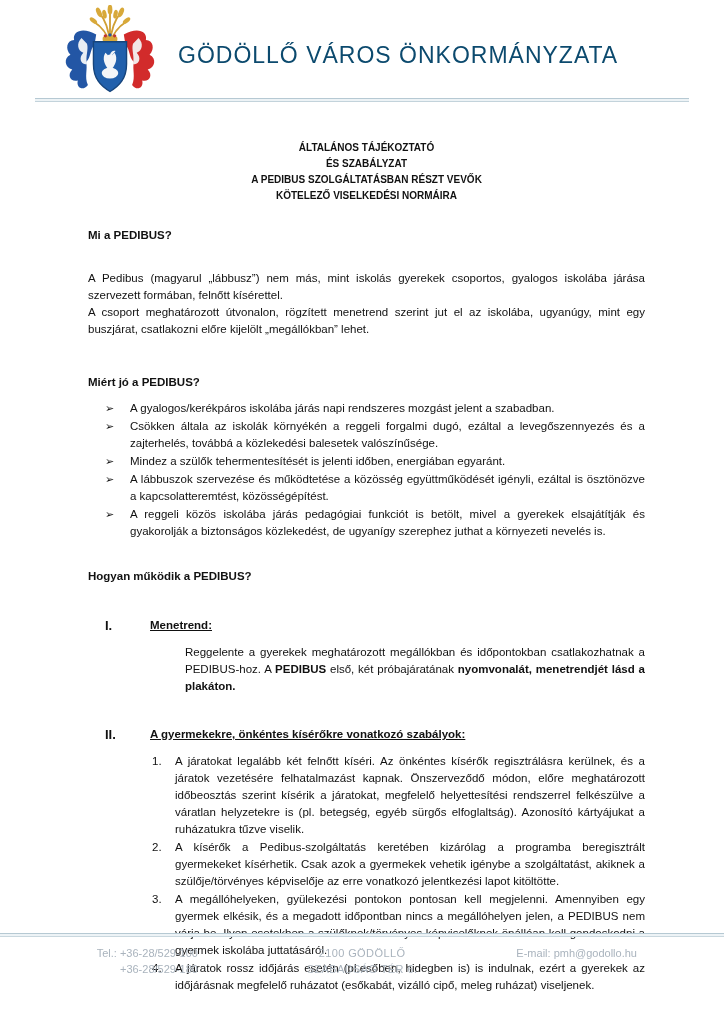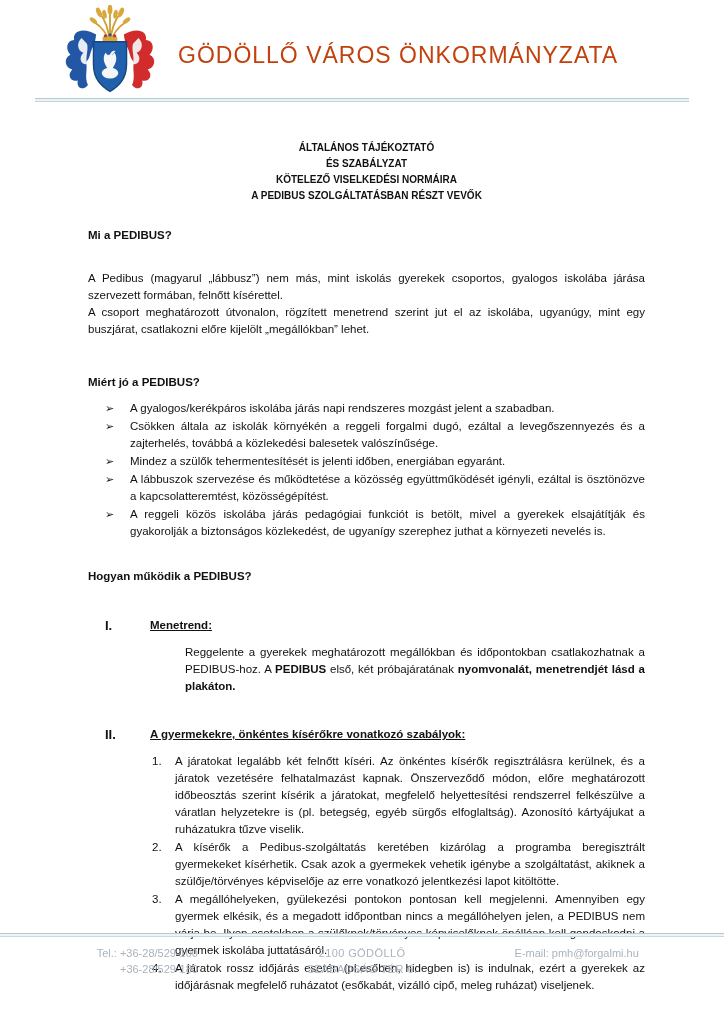--- a/index.html
+++ b/index.html
@@ -16,21 +16,21 @@
   .header {
     display: flex;
     align-items: center;
     padding: 6px 35px 0 56px;
     height: 90px;
   }
   .crest { width: 108px; height: 92px; flex: 0 0 auto; }
   .org-name {
     font-size: 23px;
     font-weight: 400;
-    color: #c2410c;
+    color: #0c4a6e;
     letter-spacing: 1px;
     margin-left: 14px;
     margin-top: 8px;
     white-space: nowrap;
   }
   .rule {
     margin: 2px 35px 0 35px;
     height: 2px;
     border-top: 1px solid #b6c9d3;
     border-bottom: 1px solid #c3d3db;
@@ -160,22 +160,22 @@
     </svg>
     <div class="org-name">GÖDÖLLŐ VÁROS ÖNKORMÁNYZATA</div>
   </div>
   <div class="rule"></div>
 
   <div class="content">
 
     <div class="doc-title">
       <div>ÁLTALÁNOS TÁJÉKOZTATÓ</div>
       <div>ÉS SZABÁLYZAT</div>
+      <div>A PEDIBUS SZOLGÁLTATÁSBAN RÉSZT VEVŐK</div>
       <div>KÖTELEZŐ VISELKEDÉSI NORMÁIRA</div>
-      <div>A PEDIBUS SZOLGÁLTATÁSBAN RÉSZT VEVŐK</div>
     </div>
 
     <div class="sec-heading">Mi a PEDIBUS?</div>
 
     <div class="paragraph">
       <p>A Pedibus (magyarul „lábbusz”) nem más, mint iskolás gyerekek csoportos, gyalogos iskolába járása szervezett formában, felnőtt kísérettel.</p>
       <p>A csoport meghatározott útvonalon, rögzített menetrend szerint jut el az iskolába, ugyanúgy, mint egy buszjárat, csatlakozni előre kijelölt „megállókban” lehet.</p>
     </div>
 
     <div class="sec-heading tight">Miért jó a PEDIBUS?</div>
@@ -247,18 +247,18 @@
           <div>+36-28/529-180</div>
         </div>
       </div>
       <div class="footer-col">
         <div class="addr-block">
           <div>2100 GÖDÖLLŐ</div>
           <div>SZABADSÁG TÉR 6.</div>
         </div>
       </div>
       <div class="footer-col">
-        <div class="email-block">E-mail: pmh@forgalmi.hu</div>
+        <div class="email-block">E-mail: pmh@godollo.hu</div>
       </div>
     </div>
   </div>
 
 </div>
 
 </body></html>

